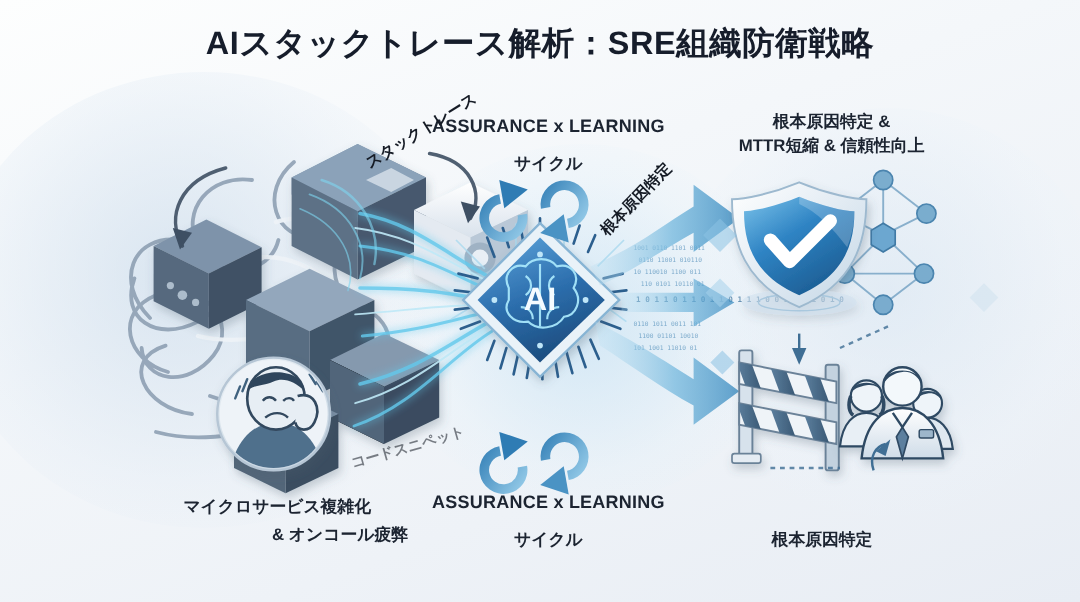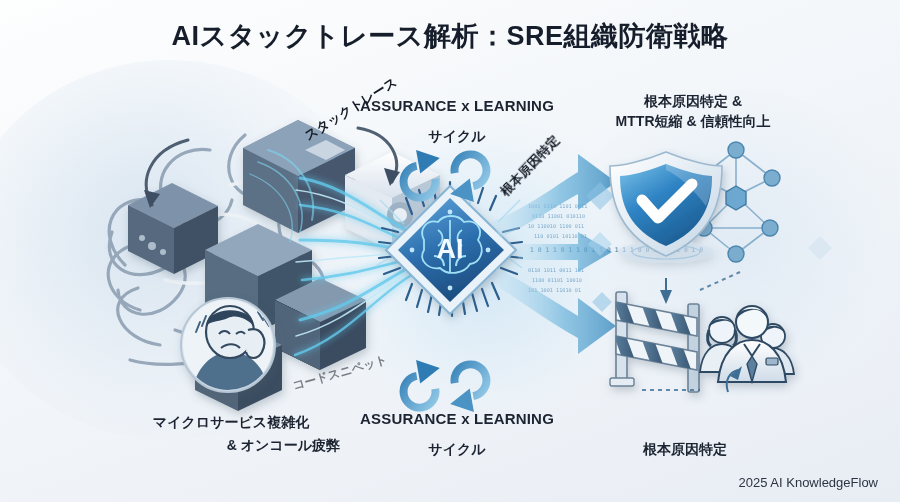--- a/index.html
+++ b/index.html
@@ -504,15 +504,14 @@
   <div class="label label-jp" style="left:352px; top:428px; width:210px;">サイクル</div>
 
   <div class="label label-jp" style="left:600px; top:428px; width:170px;">根本原因特定</div>
 
   <div class="rot-label" style="left:306px; top:128px; font-size:13px; transform:rotate(-32deg); transform-origin:left center;">スタックトレース</div>
 
   <div class="rot-label faded" style="left:293px; top:378px; font-size:12px; transform:rotate(-16deg); transform-origin:left center;">コードスニペット</div>
 
   <div class="rot-label" style="left:503px; top:185px; font-size:13px; transform:rotate(-46deg); transform-origin:left center;">根本原因特定</div>
 
-  <div class="footer">2025 AI KnowledgeFlow</div>
 
 </div>
 
 </body></html>

